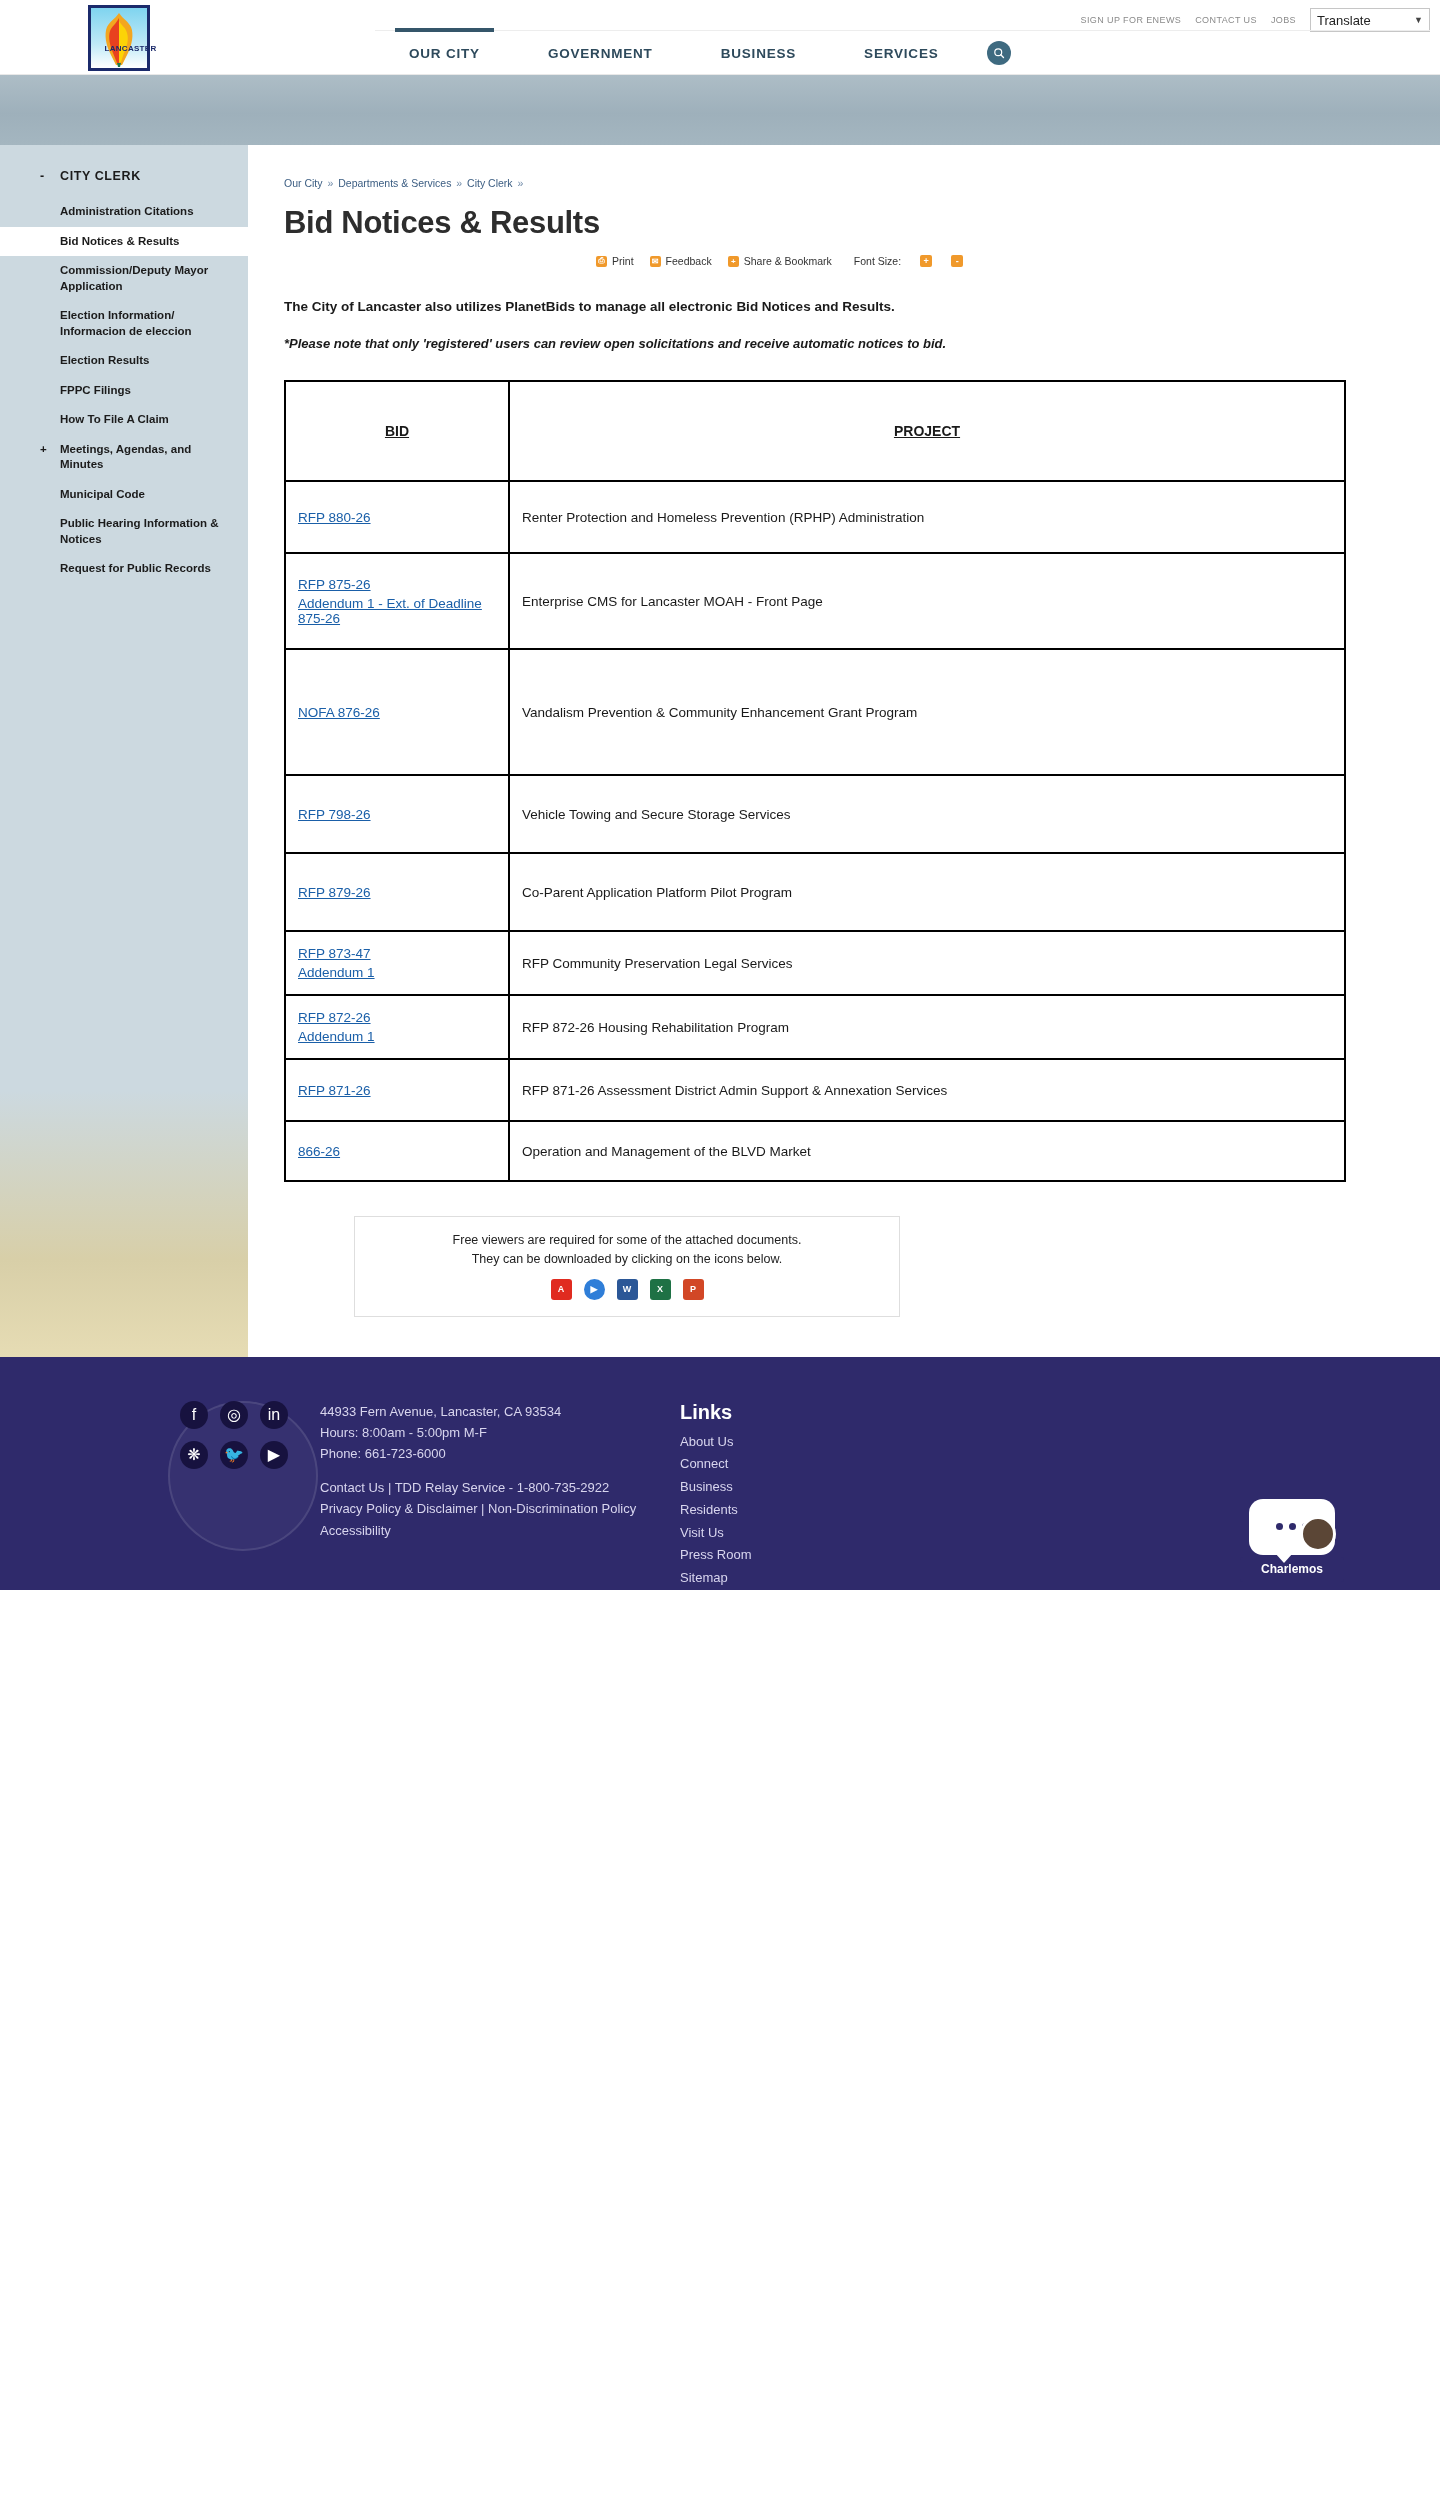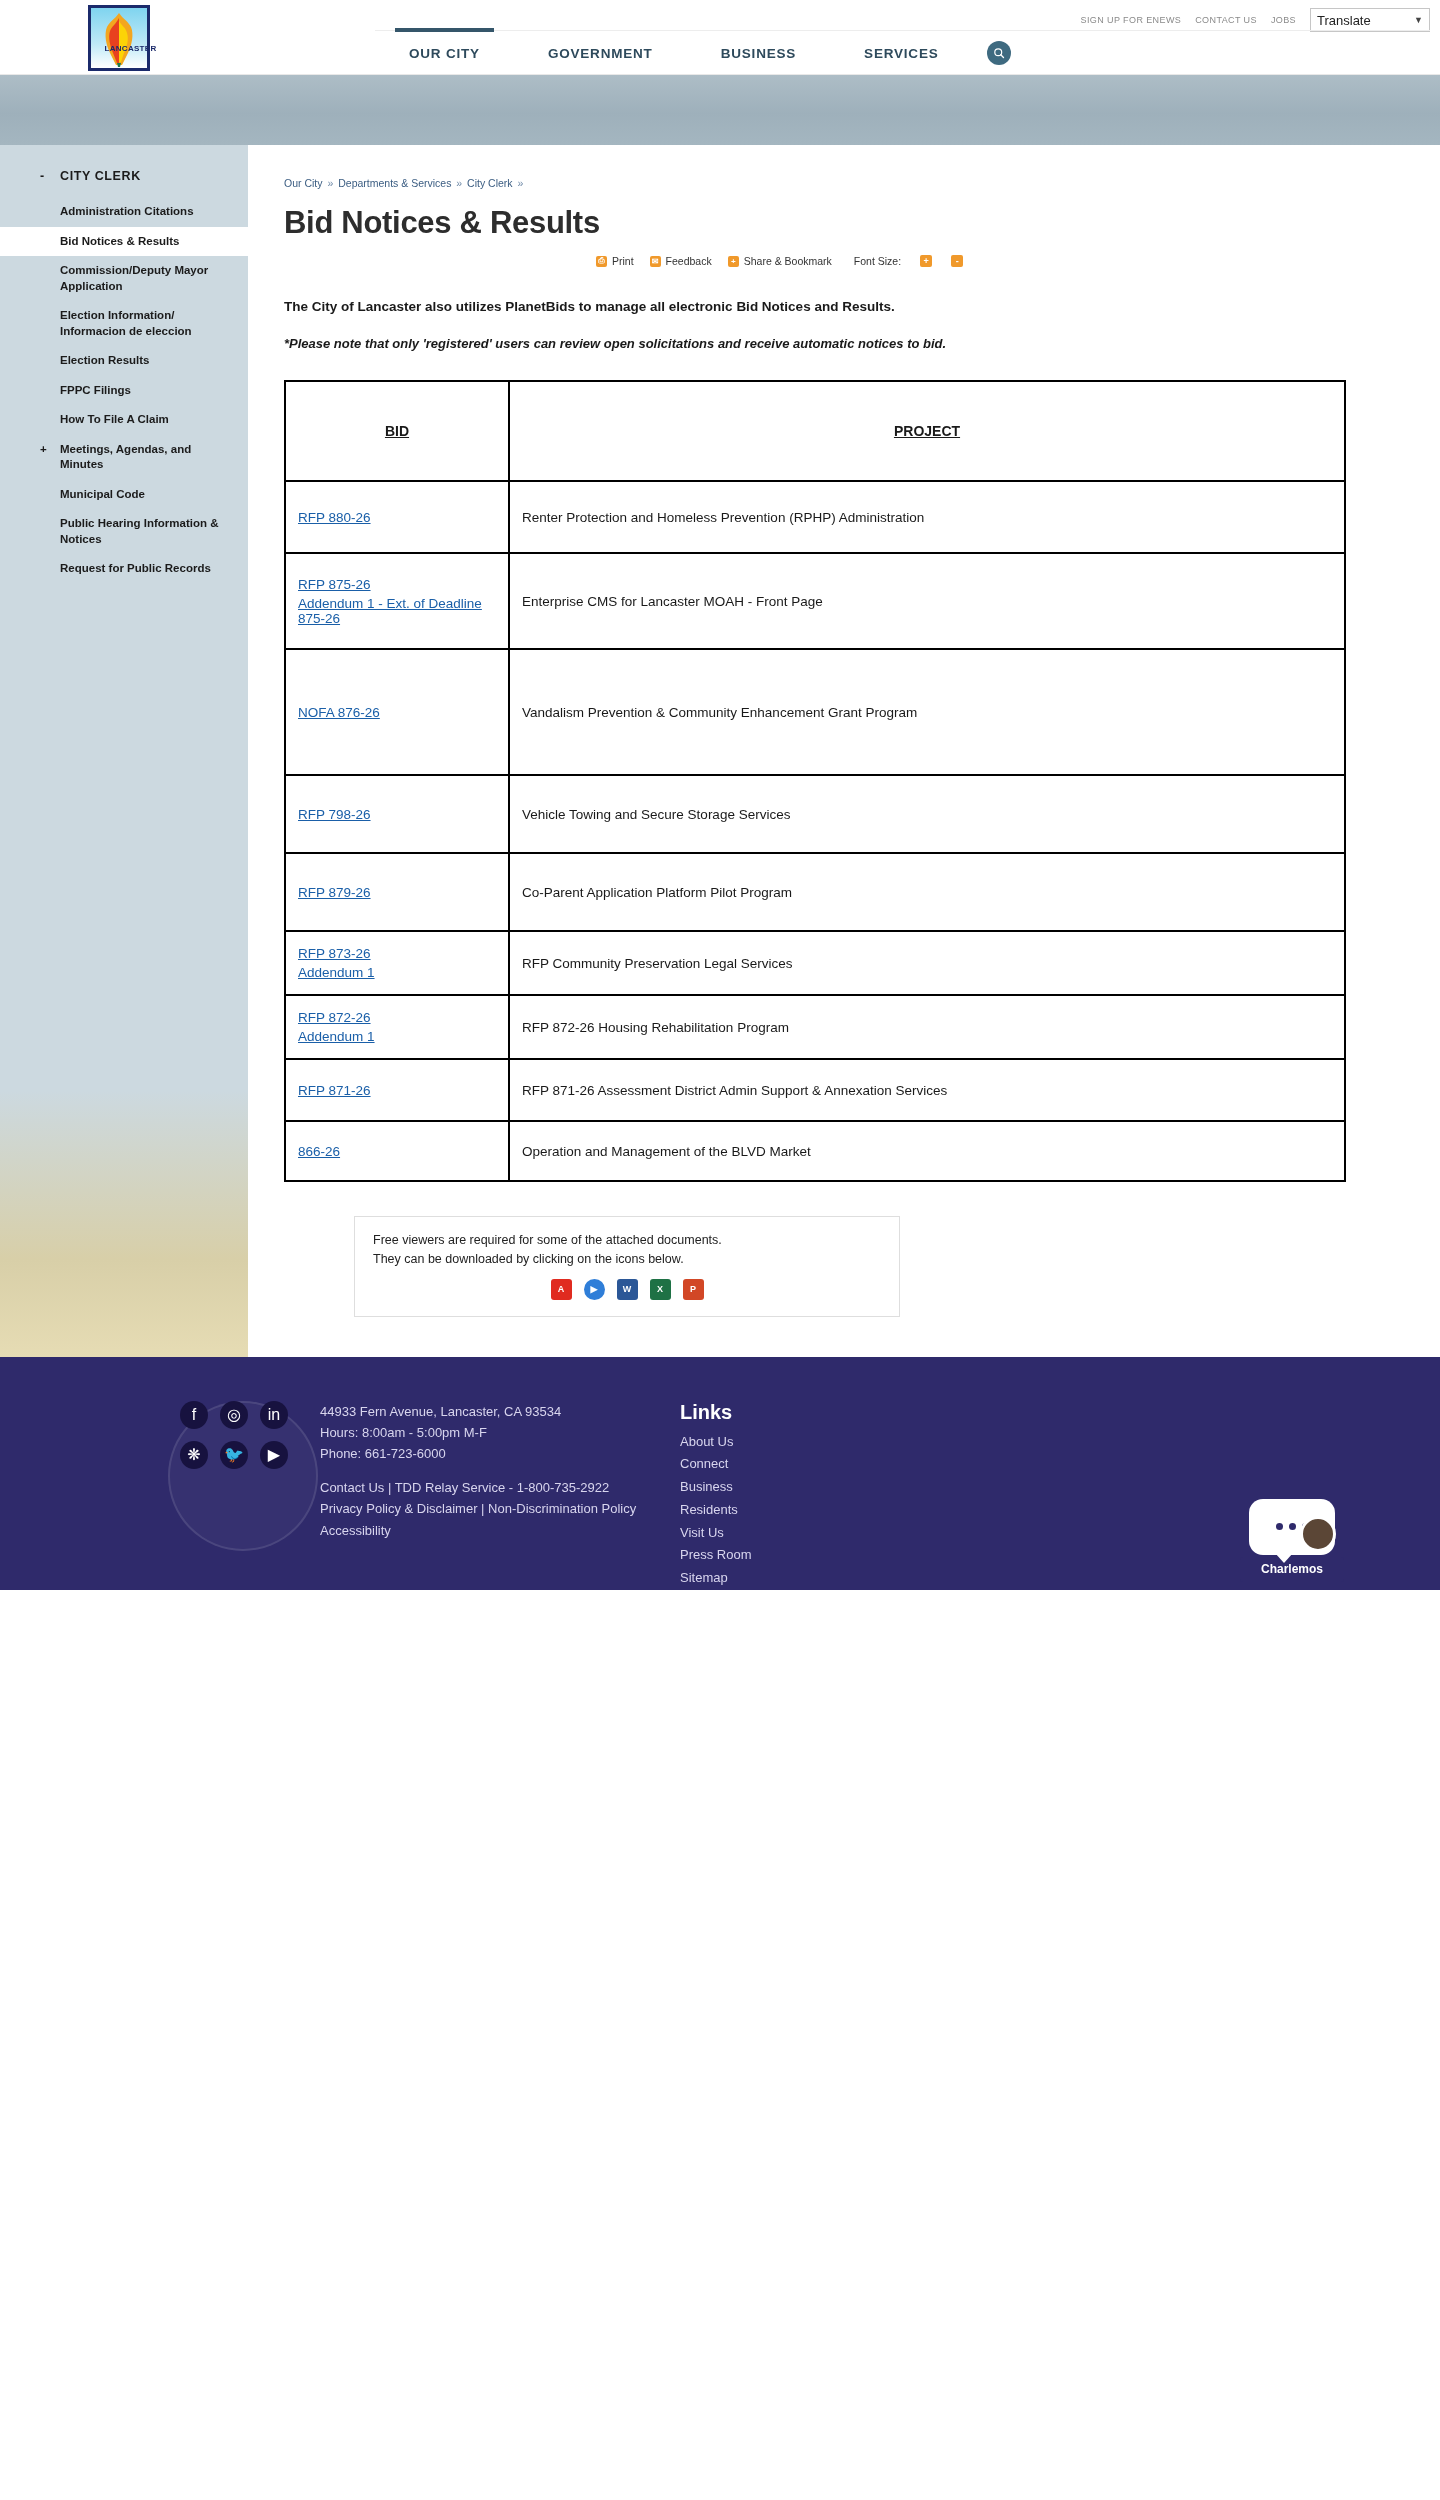--- a/index.html
+++ b/index.html
@@ -247,21 +247,21 @@
   }
   td.proj-cell { vertical-align: middle; }
 
   
   .viewers {
     width: 546px;
     margin-left: 70px;
     margin-top: 26px;
     border: 1px solid #dedede;
     padding: 14px 18px 16px;
-    text-align: left;
+    text-align: center;
   }
   .viewers p {
     font-size: 12.5px;
     color: #222;
     line-height: 1.5;
   }
   .viewer-icons {
     margin-top: 10px;
     display:flex; justify-content:center; gap: 12px;
   }
@@ -551,21 +551,21 @@
           <td class="proj-cell">Vehicle Towing and Secure Storage Services</td>
         </tr>
         <tr style="height:78px">
           <td class="bid-cell">
             <a>RFP 879-26</a>
           </td>
           <td class="proj-cell">Co-Parent Application Platform Pilot Program</td>
         </tr>
         <tr style="height:62px">
           <td class="bid-cell">
-            <a>RFP 873-26</a>
+            <a>RFP 873-47</a>
             <a>Addendum 1</a>
           </td>
           <td class="proj-cell">RFP Community Preservation Legal Services</td>
         </tr>
         <tr style="height:62px">
           <td class="bid-cell">
             <a>RFP 872-26</a>
             <a>Addendum 1</a>
           </td>
           <td class="proj-cell">RFP  872-26 Housing Rehabilitation Program</td>

